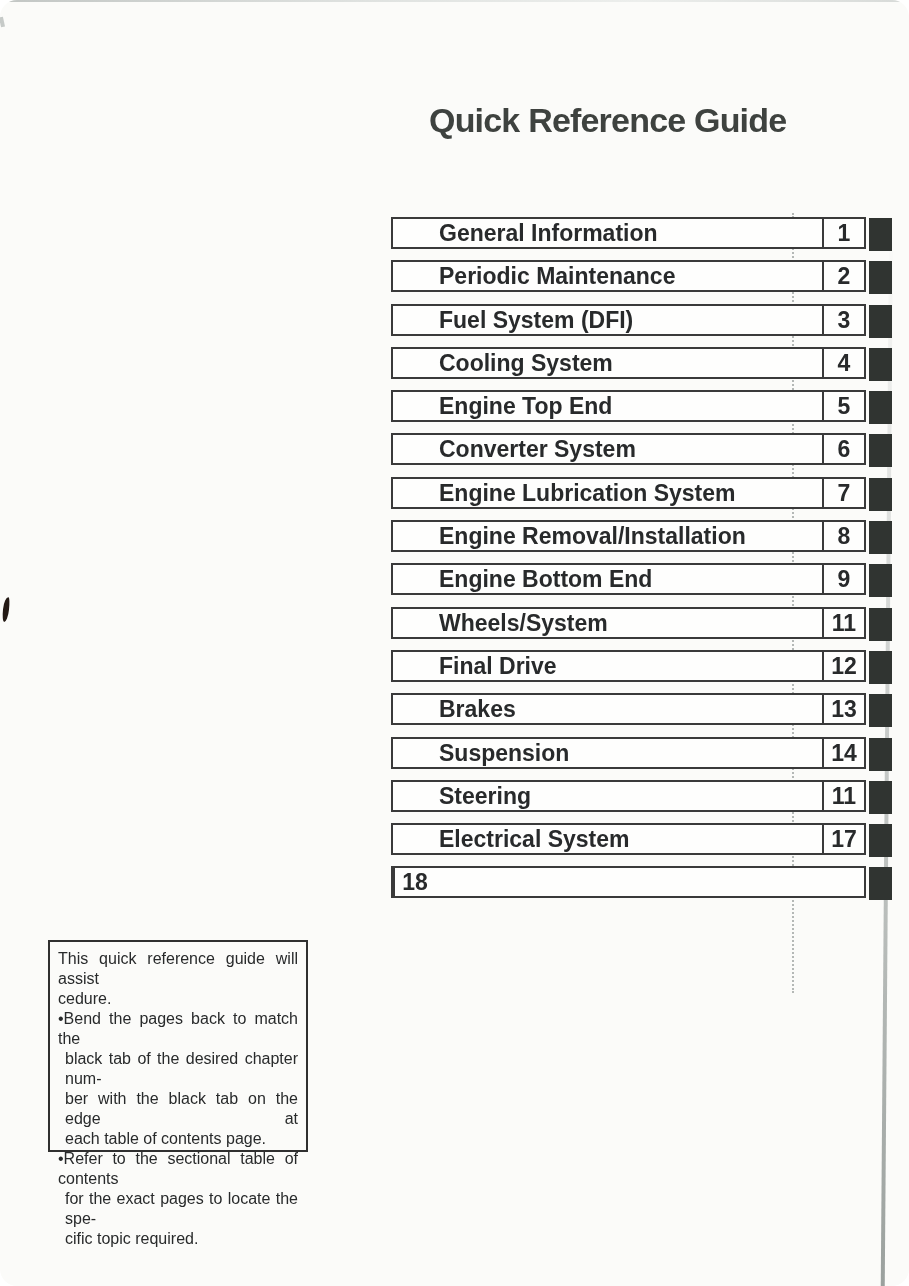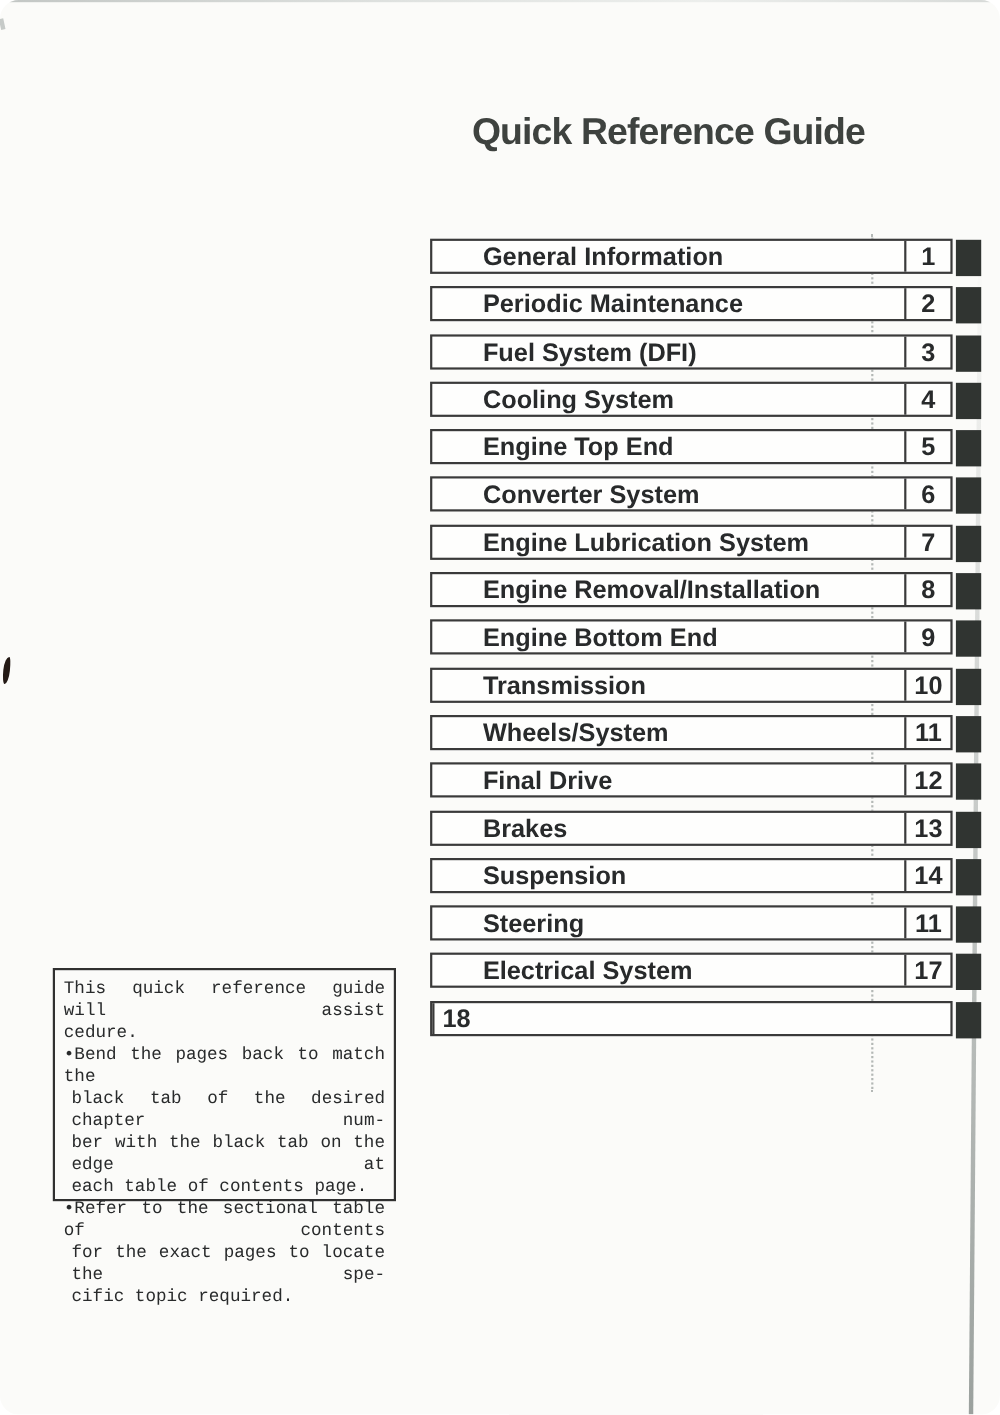--- a/index.html
+++ b/index.html
@@ -52,22 +52,22 @@
   .chapter-number{
     box-sizing:border-box;width:42px;text-align:center;
     border-left:2px solid var(--border,#3a3a3a);
     font-size:23px;font-weight:bold;line-height:28px;color:var(--text,#282a2b);
   }
   .chapter-tab{
     width:23px;height:33px;margin-left:3px;
     background:var(--tab,#303431);transform:translateY(1px);
   }
   .instruction-box{
-    position:absolute;left:48px;top:880px;width:312px;height:212px;z-index:2;
-    box-sizing:border-box;border:2px solid #303030;padding:7px 8px 0 8px;font-family:Liberation Mono, monospace;
+    position:absolute;left:48px;top:940px;width:260px;height:212px;z-index:2;
+    box-sizing:border-box;border:2px solid #303030;padding:7px 8px 0 8px;
   }
   .instruction-line{
     font-size:16px;line-height:20px;color:var(--text,#282a2b);
   }
   .instruction-line.just{text-align:justify;text-align-last:justify;}
   .instruction-line.indent{padding-left:7px;}
 </style>
 </head>
 <body>
 
@@ -146,27 +146,20 @@
   </div>
 
   <div class="chapter-row-wrap">
     <div class="chapter-box">
       <div class="chapter-label">Engine Bottom End</div>
       <div class="chapter-number">9</div>
     </div>
     <div class="chapter-tab"></div>
   </div>
 
-  <div class="chapter-row-wrap">
-    <div class="chapter-box">
-      <div class="chapter-label">Transmission</div>
-      <div class="chapter-number">10</div>
-    </div>
-    <div class="chapter-tab"></div>
-  </div>
 
   <div class="chapter-row-wrap">
     <div class="chapter-box">
       <div class="chapter-label">Wheels/System</div>
       <div class="chapter-number">11</div>
     </div>
     <div class="chapter-tab"></div>
   </div>
 
   <div class="chapter-row-wrap">

